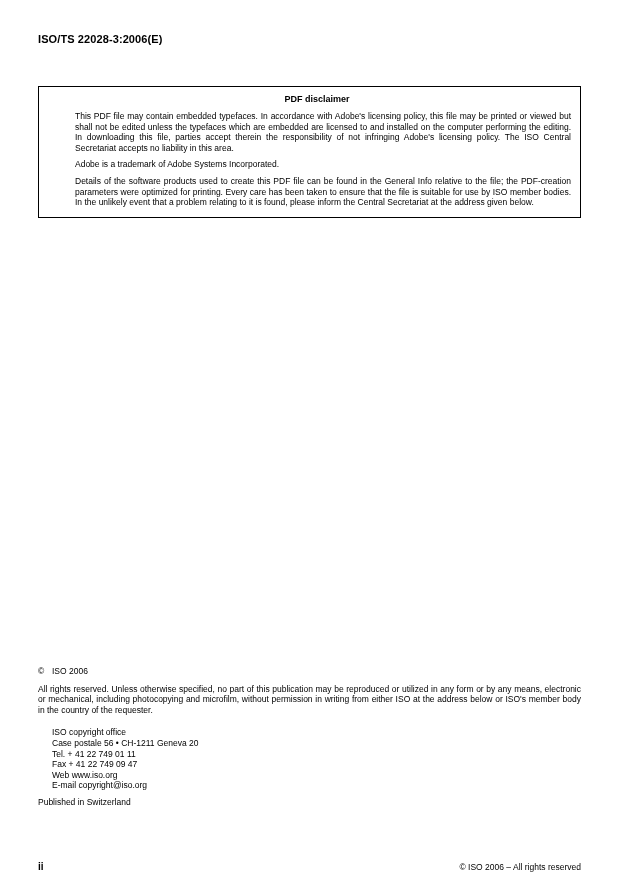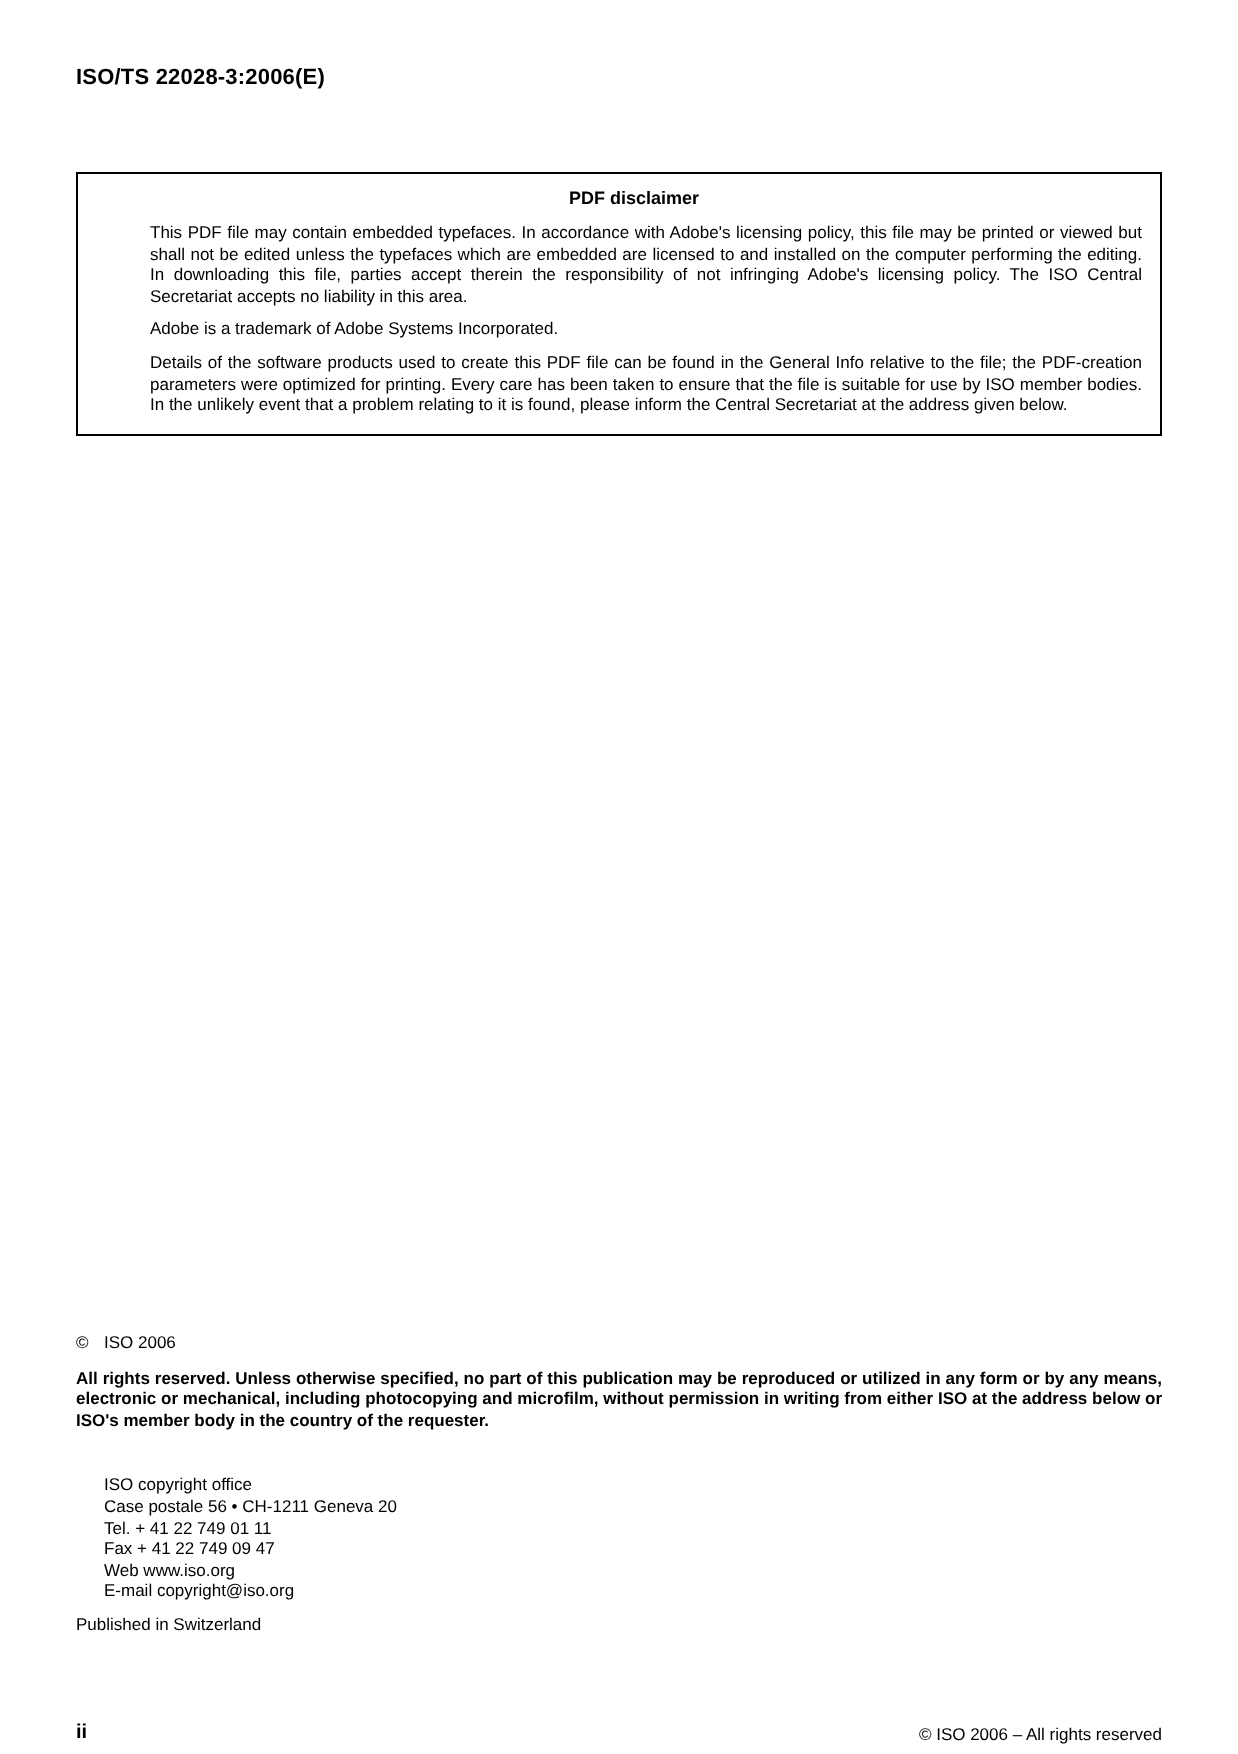--- a/index.html
+++ b/index.html
@@ -57,23 +57,22 @@
     line-height: 10.6px;
   }
   .copyright-notice {
     margin: 0 0 7px 0;
   }
   .copyright-notice .c-symbol {
     display: inline-block;
     width: 14px;
   }
   .copyright-rights {
-    margin: 0 0 22px 0;
+    margin: 0 0 12px 0;
     text-align: justify;
-    font-weight: bold;
   }
   .address-block {
     margin: 0 0 6px 14px;
   }
   .address-line {
     margin: 0;
     line-height: 10.6px;
   }
   .published-line {
     margin: 4px 0 0 0;

